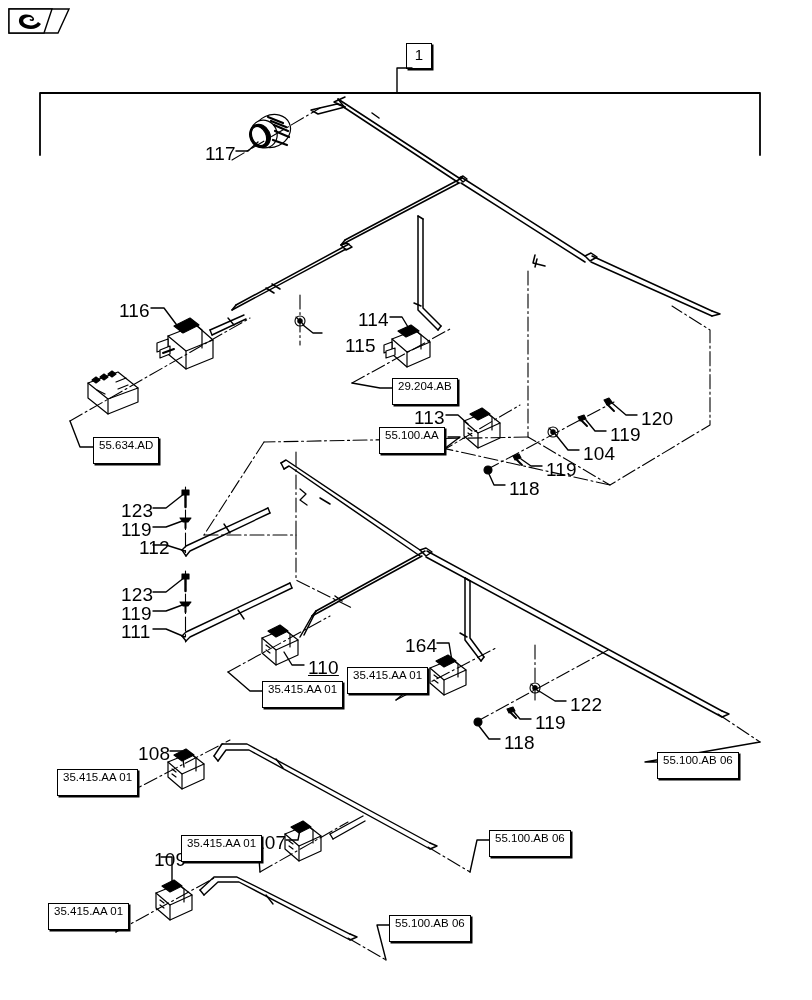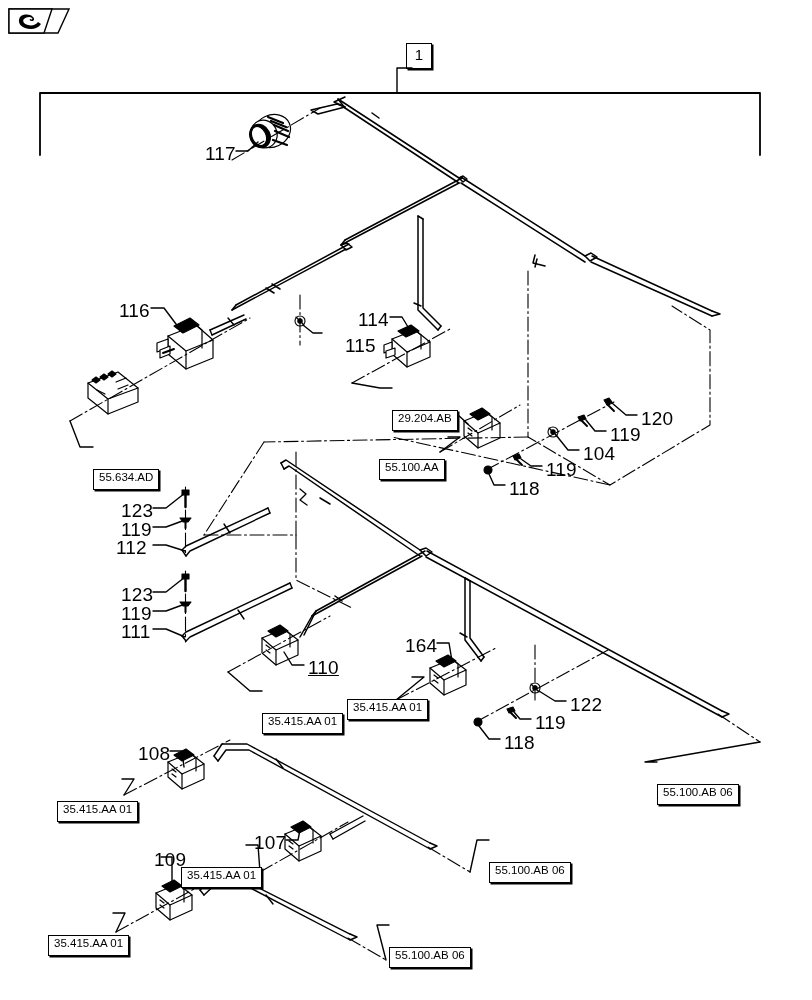--- a/index.html
+++ b/index.html
@@ -7,23 +7,22 @@
   #stage{position:relative;width:812px;height:1000px;overflow:hidden;background:#fff;}
   svg.layer{position:absolute;left:0;top:0;width:812px;height:1000px;}
   .callout{
     position:absolute;font-family:"Liberation Sans",sans-serif;
     font-size:19px;font-weight:400;color:#000000;letter-spacing:.2px;
     white-space:nowrap;line-height:1;
   }
   .refbox{
     position:absolute;border:1.6px solid #000;background:#fff;
     font-family:"Liberation Sans",sans-serif;font-size:11.5px;color:#000;
-    padding:2px 5px 5px 5px;white-space:nowrap;line-height:1;
+    padding:2px 5px 11px 5px;white-space:nowrap;line-height:1;
     box-shadow:1.5px 1.5px 0 0 #000;
-    margin-top:32px;
   }
   .numbox{
     position:absolute;border:1.6px solid #000;background:#fff;
     font-family:"Liberation Sans",sans-serif;font-size:15px;color:#000;
     text-align:center;line-height:22px;width:24px;height:24px;
     box-shadow:1.5px 1.5px 0 0 #000;
   }
   .logo{
     position:absolute;left:8px;top:8px;width:62px;height:26px;
   }
@@ -459,21 +458,21 @@
   <div class="callout" style="left:326px;top:336px;margin-left:19px;">115</div>
   <div class="callout" style="left:358px;top:310px;">114</div>
   <div class="callout" style="left:414px;top:408px;">113</div>
   <div class="callout" style="left:641px;top:409px;">120</div>
   <div class="callout" style="left:610px;top:425px;">119</div>
   <div class="callout" style="left:583px;top:444px;">104</div>
   <div class="callout" style="left:546px;top:460px;">119</div>
   <div class="callout" style="left:509px;top:479px;">118</div>
   <div class="callout" style="left:121px;top:501px;">123</div>
   <div class="callout" style="left:121px;top:520px;">119</div>
-  <div class="callout" style="left:116px;top:538px;text-align:center;">112</div>
+  <div class="callout" style="left:139px;top:538px;text-align:center;">112</div>
   <div class="callout" style="left:121px;top:585px;">123</div>
   <div class="callout" style="left:121px;top:604px;">119</div>
   <div class="callout" style="left:121px;top:622px;">111</div>
   <div class="callout" style="left:405px;top:636px;">164</div>
   <div class="callout" style="left:308px;top:658px;text-decoration:underline;">110</div>
   <div class="callout" style="left:570px;top:695px;">122</div>
   <div class="callout" style="left:535px;top:713px;">119</div>
   <div class="callout" style="left:504px;top:733px;">118</div>
   <div class="callout" style="left:138px;top:744px;">108</div>
   <div class="callout" style="left:254px;top:833px;">107</div>

